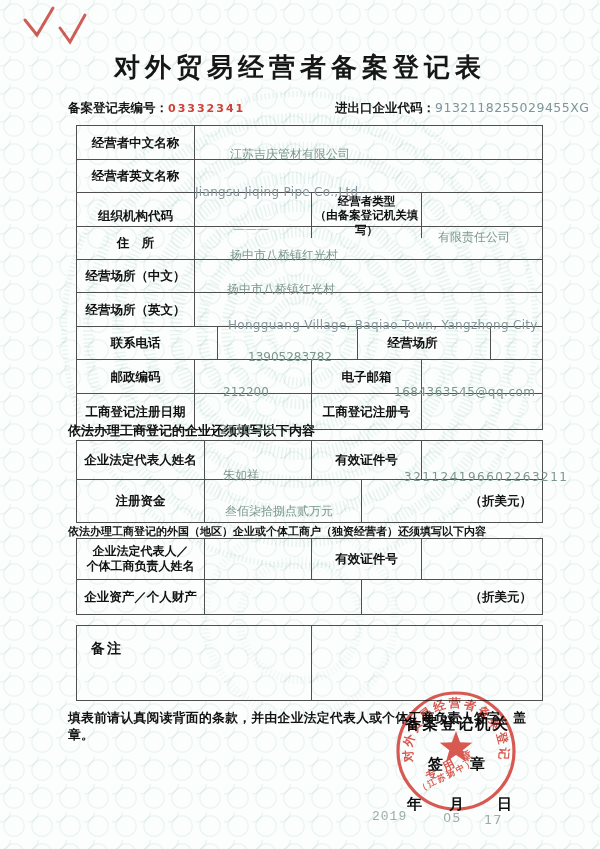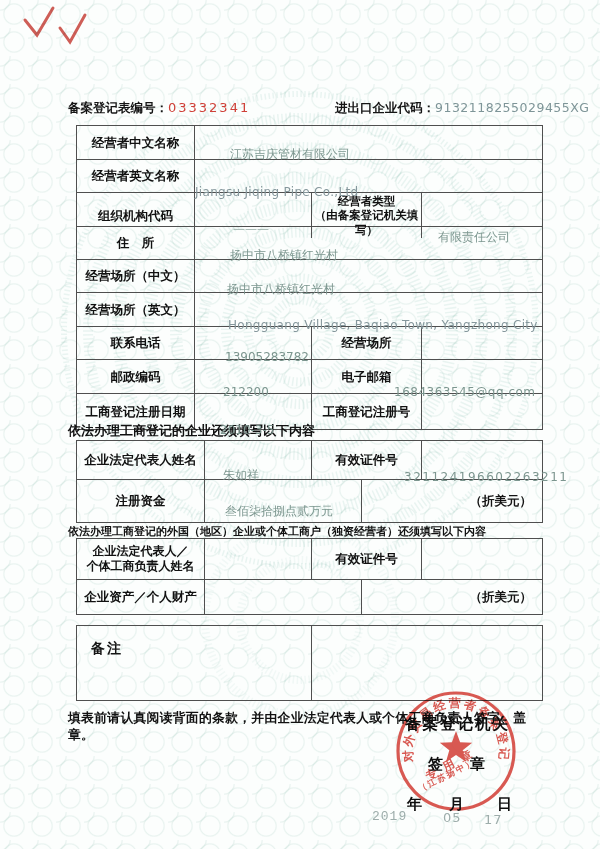--- a/index.html
+++ b/index.html
@@ -10,21 +10,21 @@
       radial-gradient(circle at 14px 14px, transparent 9px, rgba(125,180,165,0.15) 10px, transparent 11.5px),
       radial-gradient(circle at 0px 0px, transparent 9px, rgba(125,180,165,0.15) 10px, transparent 11.5px);
     background-size:28px 28px;
     font-family:"DejaVu Sans",sans-serif;color:#151515;
   }
   .wm{position:absolute;left:0;top:0;z-index:0;pointer-events:none;}
   .layer{position:absolute;left:0;top:0;width:600px;height:849px;z-index:1;}
   .title{position:absolute;top:50px;left:0;width:600px;text-align:center;
     font-size:26px;font-weight:700;letter-spacing:5px;color:#161616;}
   .sub{position:absolute;top:100px;font-size:12.5px;font-weight:700;white-space:nowrap;}
-  .regno{color:#cf4038;font-weight:400;font-size:13px;letter-spacing:2px;}
+  .regno{color:#cf4038;font-weight:700;font-size:11px;letter-spacing:2px;}
   .typedhdr{color:#7e9598;font-weight:400;font-size:12.5px;letter-spacing:.5px;}
   .tbl{position:absolute;left:68px;width:467px;border:1px solid #4f4f4f;box-sizing:border-box;background:transparent;margin-left:8px;}
   .row{display:grid;}
   .row + .row{border-top:1px solid #4f4f4f;}
   .r2{grid-template-columns:117px 1fr;}
   .r4{grid-template-columns:117px 117px 110px 1fr;}
   .s4{grid-template-columns:127px 107px 110px 1fr;}
   .s3{grid-template-columns:127px 157px 1fr;}
   .c{position:relative;box-sizing:border-box;}
   .c + .c{border-left:1px solid #4f4f4f;}
@@ -66,20 +66,21 @@
 
   <svg class="checks" width="80" height="50">
     <g fill="none" stroke="#c9423a" stroke-width="3" stroke-linecap="round">
       <path d="M7,18 L19,33 L35,6"></path>
       <path d="M42,26 L52,40 L67,13"></path>
     </g>
   </svg>
 
   <div class="layer">
 
+    <div class="title">对外贸易经营者备案登记表</div>
     <div class="sub" style="left:68px;">
       <span>备案登记表编号：</span><span class="regno">03332341</span>
     </div>
     <div class="sub" style="left:335px;">
       <span>进出口企业代码：</span><span class="typedhdr">9132118255029455XG</span>
     </div>
 
     <div class="tbl" style="top:125px;">
       <div class="row r2" style="height:33px;">
         <div class="c lbl">经营者中文名称</div>
@@ -119,21 +120,21 @@
         <div class="c">
           <span class="tv" style="left:32px;bottom:-6px;">扬中市八桥镇红光村</span>
         </div>
       </div>
       <div class="row r2" style="height:33px;">
         <div class="c lbl">经营场所（英文）</div>
         <div class="c">
           <span class="tv en" style="left:33px;bottom:-6px;">Hongguang Village, Baqiao Town, Yangzhong City</span>
         </div>
       </div>
-      <div class="row r4" style="height:32px;">
+      <div class="row r4" style="height:32px;gap:23px;">
         <div class="c lbl">联系电话</div>
         <div class="c">
           <span class="tv" style="left:30px;bottom:-5px;">13905283782</span>
         </div>
         <div class="c lbl">经营场所</div>
         <div class="c"></div>
       </div>
       <div class="row r4" style="height:33px;">
         <div class="c lbl">邮政编码</div>
         <div class="c">

